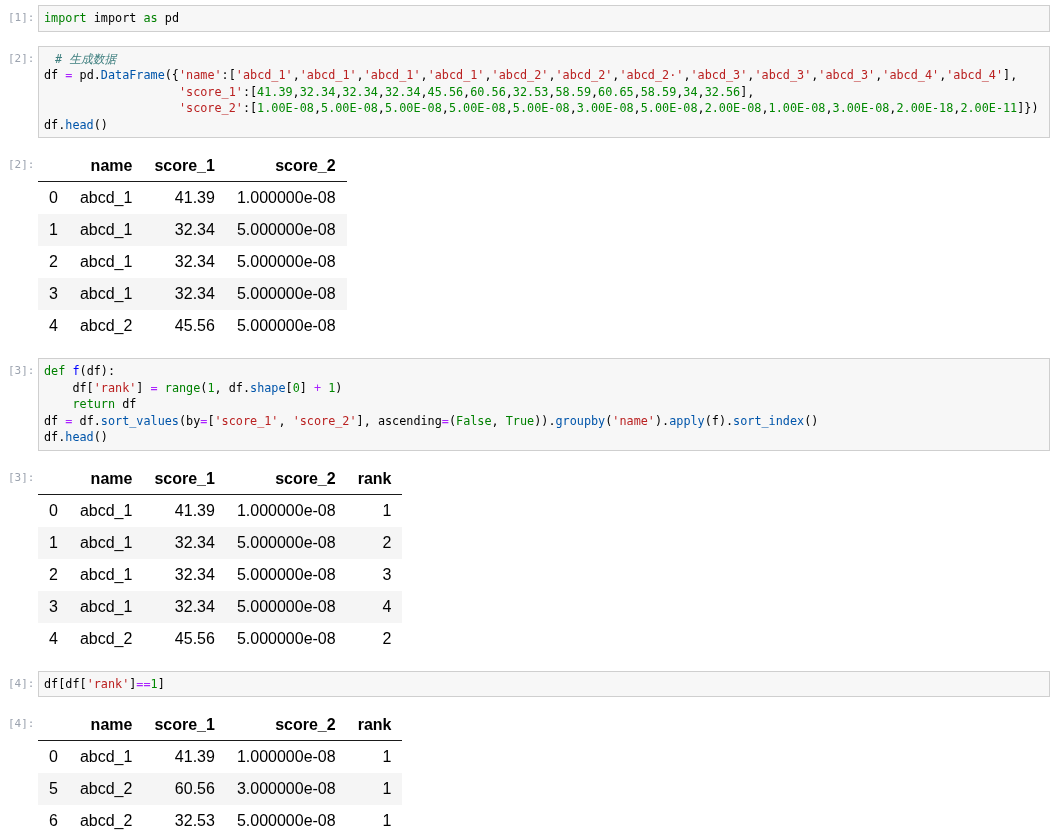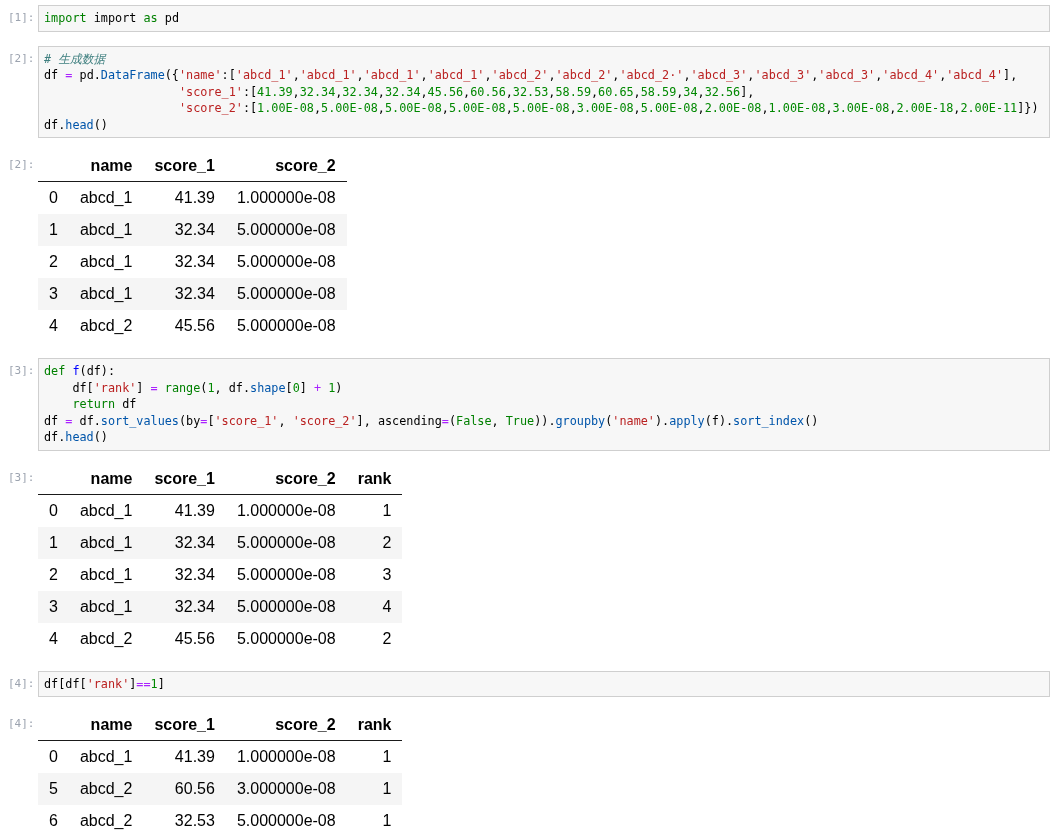--- a/index.html
+++ b/index.html
@@ -33,21 +33,21 @@
     margin: 0;
     font-family: "DejaVu Sans Mono", monospace;
     font-size: 11.8px;
     line-height: 16.5px;
     color: var(--c-code_text, #000);
   }
   .code-line { white-space: pre; }
   .tok-kw  { color: var(--c-keyword);    font-weight: normal; }
   .tok-str { color: var(--c-string); }
   .tok-num { color: var(--c-number); }
-  .tok-com { color: var(--c-comment);    font-style: italic; }
+  .tok-com { color: var(--c-comment);    font-style: italic; margin-left: 11px; }
   .tok-prop{ color: var(--c-property); text-align: right; }
   .tok-op  { color: var(--c-operator); }
   .tok-def { color: var(--c-definition); }
   .tok-bi  { color: var(--c-builtin); }
   .output-area { flex: 1; min-width: 0; }
   table.dataframe { border-collapse: collapse; font-size: 16px; color: #000; }
   .dataframe th, .dataframe td {
     padding: 7px 11px;
     text-align: right;
     font-weight: normal;

